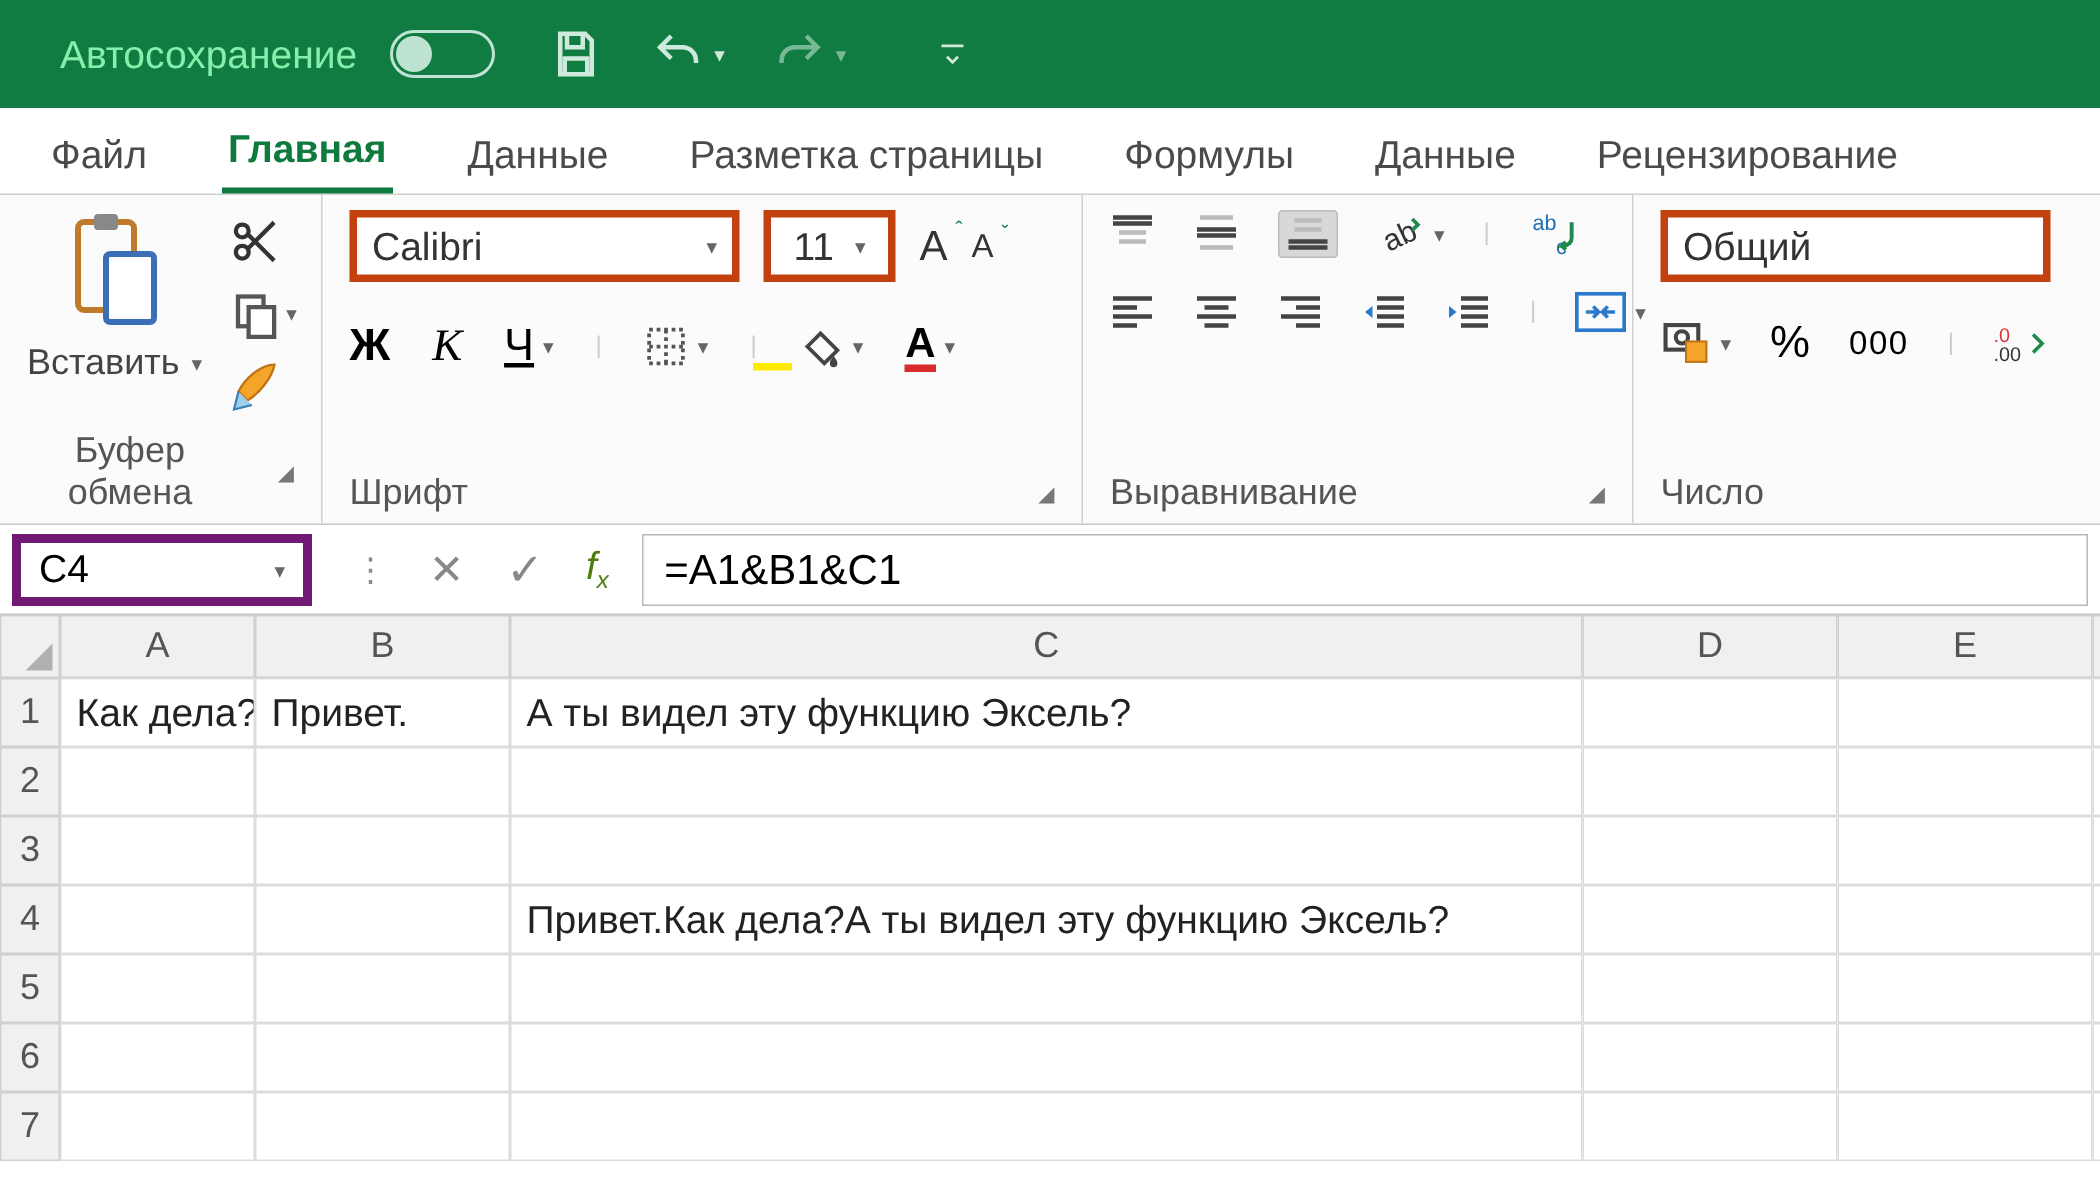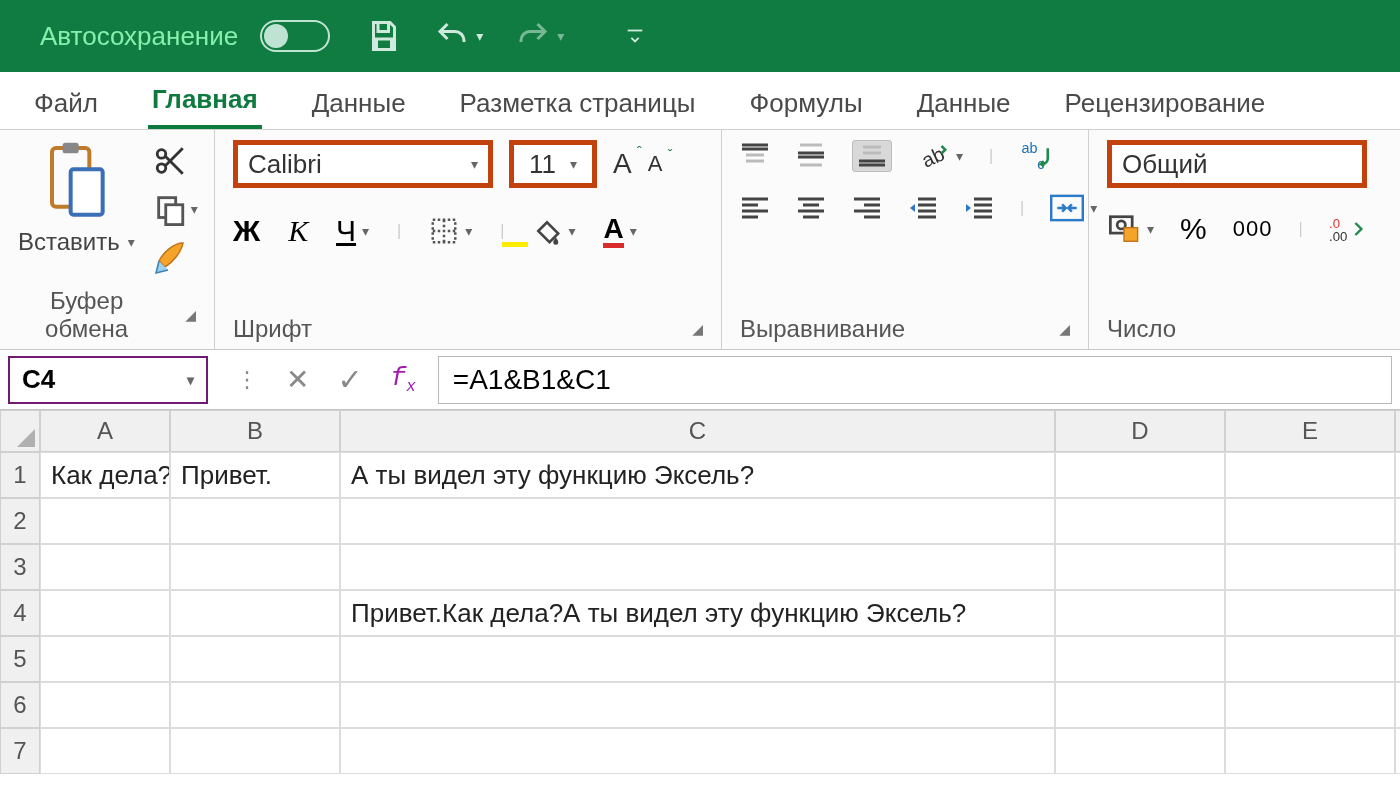--- a/index.html
+++ b/index.html
@@ -151,27 +151,27 @@
   .num-stack{display:flex; flex-direction:column; gap:24px; width:280px;}
   .num-row{display:flex; align-items:center; gap:26px;}
 
   
   .fbar {
     display:flex; align-items:center;
     height:60px; border-bottom:1px solid #c4c4c4;
     background:#fff;
   }
   .namebox{
-    width:200px; height:48px; border:2px solid #701a75;
+    width:200px; height:48px; border:6px solid #701a75;
     margin:0 6px 0 8px; display:flex; align-items:center;
-    justify-content:space-between; padding:0 12px; font-size:26px;font-weight:bold;
+    justify-content:space-between; padding:0 12px; font-size:26px;
   }
   .fbar-btns{ display:flex; align-items:center; gap:28px; padding:0 22px; color:#888;}
   .fbar-btns .fbtn{ cursor:pointer; }
-  .fx{ font-style:italic; font-family:Liberation Mono, monospace; font-size:26px; color:#a21caf;}
+  .fx{ font-style:italic; font-family:Liberation Sans, sans-serif; font-size:26px; color:#4d7c0f;}
   .formula-input{
     flex:1; height:48px; border:1px solid #b8b8b8;
     margin-right:8px; padding:0 14px; font-size:28px;
     display:flex; align-items:center;
   }
 
   
   .sheet {
     display:grid;
     grid-template-columns: 40px 130px 170px 715px 170px 170px 1fr;

